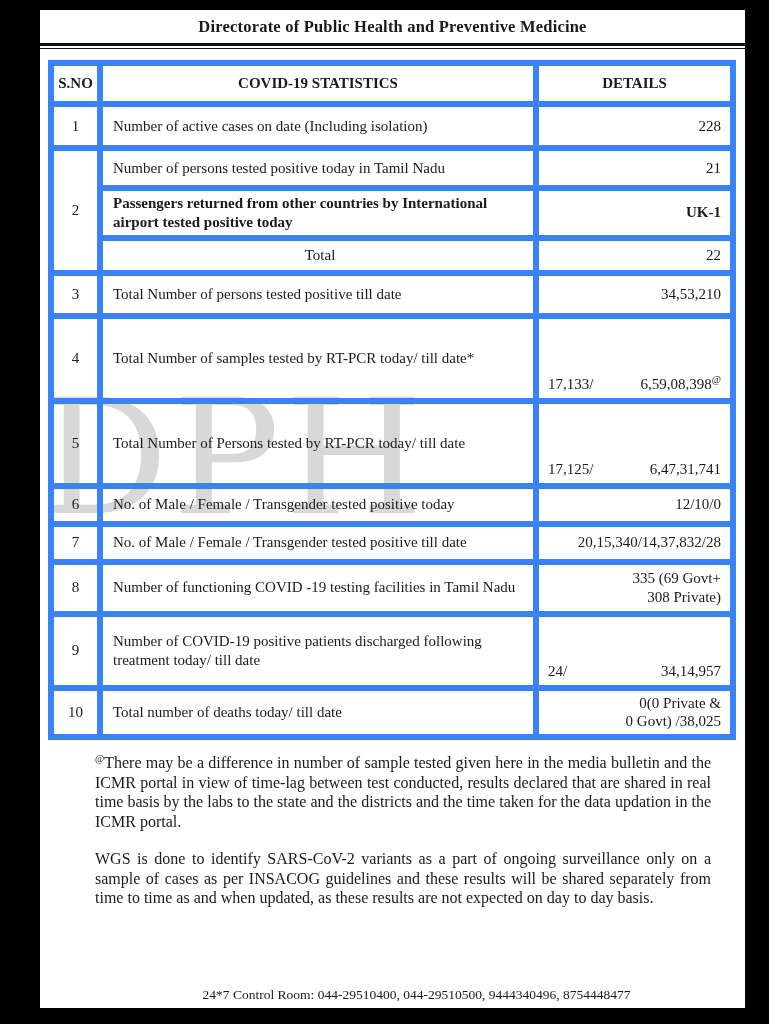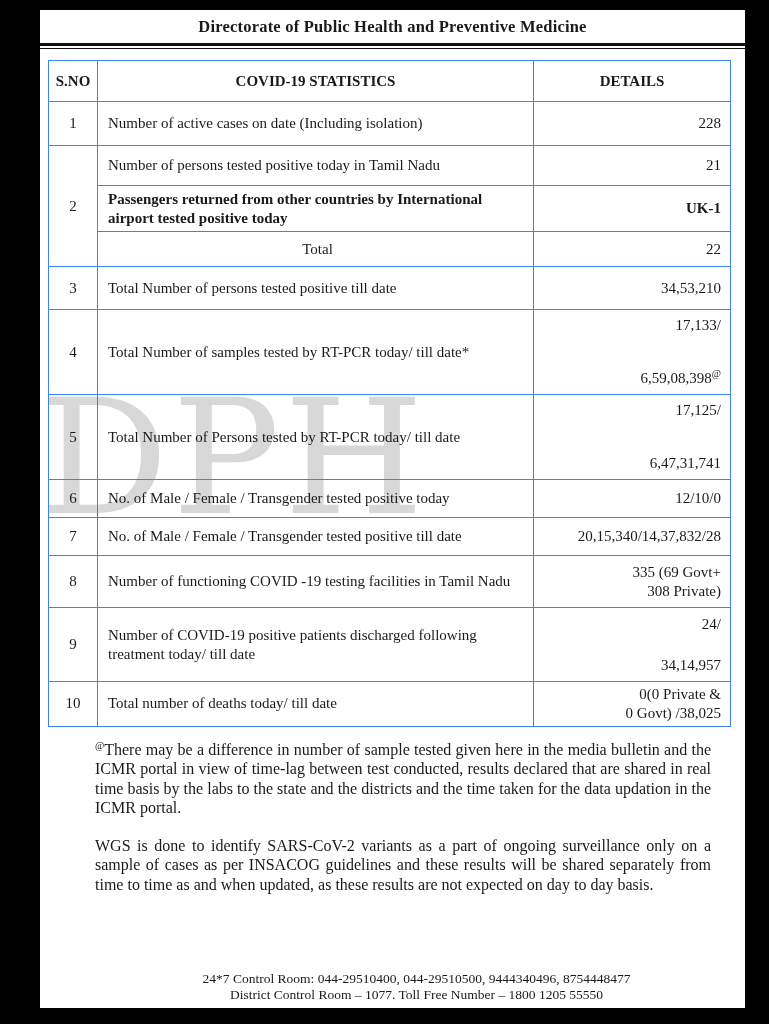--- a/index.html
+++ b/index.html
@@ -18,30 +18,30 @@
   .watermark{
     position:absolute;top:368px;left:0;right:0;text-align:left;z-index:0;
     font-family:"DejaVu Serif",serif;font-size:160px;line-height:1;color:#d8d8d8;
     letter-spacing:4px;pointer-events:none;
   }
   table.stats{
     position:relative;z-index:1;border-collapse:collapse;table-layout:fixed;
     margin:11px 0 0 8px;width:682px;background:transparent;
   }
   table.stats th,table.stats td{
-    border:1px solid #3b82f6;font-size:15px;vertical-align:middle;
+    border:6px solid #3b82f6;font-size:15px;vertical-align:middle;
   }
   table.stats th{font-weight:bold;text-align:center;padding:2px 4px;}
   td.sno{text-align:center;padding:2px 4px;}
   td.stat{text-align:left;padding:3px 6px 3px 10px;line-height:1.25;}
   td.stat.center{text-align:center;}
   td.val{text-align:right;padding:3px 9px;line-height:1.25;}
   .bold{font-weight:bold;}
   .split{
-    display:flex;flex-direction:column;justify-content:space-between;align-items:flex-end;
+    display:flex;flex-direction:row;justify-content:space-between;align-items:flex-end;
   }
   .split.h72{min-height:72px;}
   .split.h60{min-height:60px;}
   .stack span{display:block;}
   sup{font-size:10px;line-height:0;}
   .notes{
     position:relative;z-index:1;margin:13px 34px 0 55px;font-size:16px;line-height:1.22;
   }
   .notes p{margin:0;}
   .notes .fn1{margin-bottom:5px;}
@@ -170,16 +170,15 @@
     </tbody>
   </table>
 
   <div class="notes">
     <p class="just"><sup>@</sup><span>There may be a difference in number of sample tested given here in the media bulletin and the ICMR portal in view of time-lag between test conducted, results declared that are shared in real time basis by the labs to the state and the districts and the time taken for the data updation in the ICMR portal.</span></p>
     <p class="just fn3">WGS is done to identify SARS-CoV-2 variants as a part of ongoing surveillance only on a sample of cases as per INSACOG guidelines and these results will be shared separately from time to time as and when updated, as these results are not expected on day to day basis.</p>
   </div>
 
   <div class="footer">
     <div>24*7 Control Room: 044-29510400, 044-29510500, 9444340496, 8754448477</div>
-    <div>District Control Room – 1077. Toll Free Number – 1800 1205 55550</div>
   </div>
 
 </div>
 
 </body></html>

